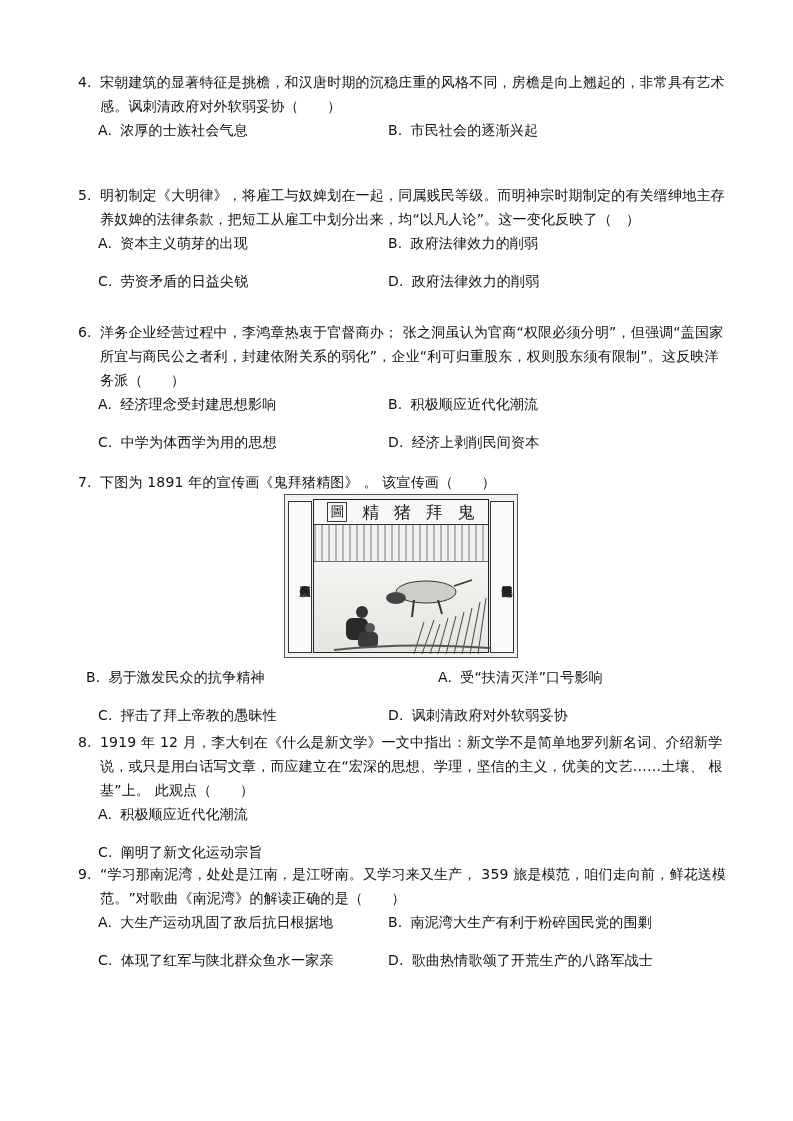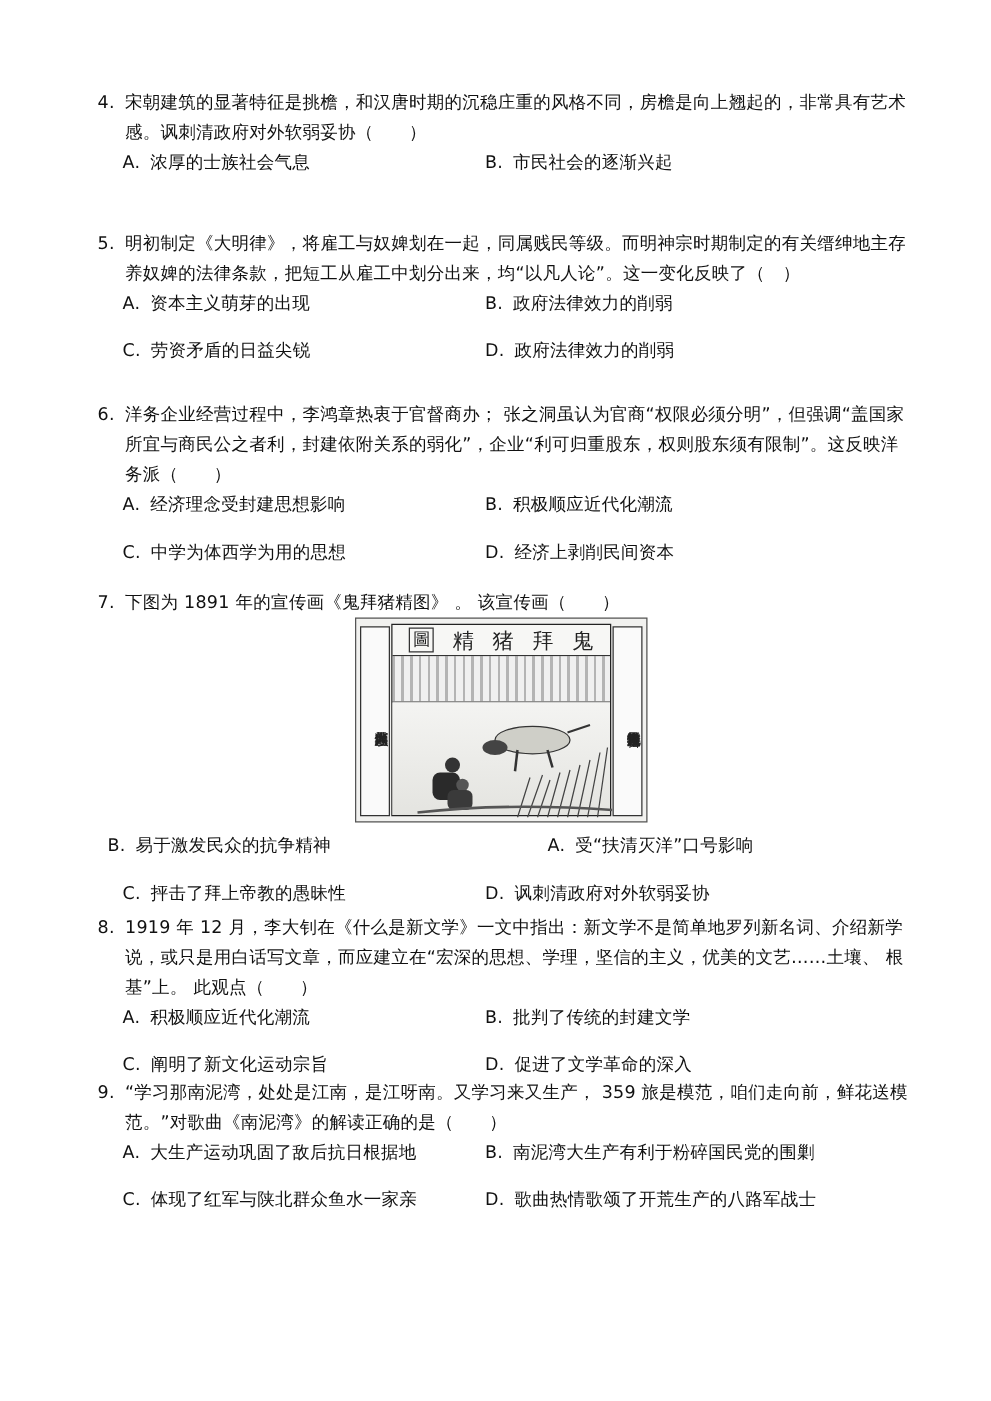--- a/index.html
+++ b/index.html
@@ -132,25 +132,23 @@
   </div>
 
   <div class="q" style="top:730px;">
     <div class="stem">
       <span class="num">8.</span>
       <span class="stem-text">1919 年 12 月，李大钊在《什么是新文学》一文中指出：新文学不是简单地罗列新名词、介绍新学说，或只是用白话写文章，而应建立在“宏深的思想、学理，坚信的主义，优美的文艺……土壤、 根基”上。 此观点（　　）</span>
     </div>
     <div class="opts">
       <div class="opt-row">
         <div class="opt left"><span class="lbl">A.</span><span>积极顺应近代化潮流</span></div>
-        <div class="opt right"><span class="lbl">B.</span><span>批判了传统的封建文学</span></div>
       </div>
       <div class="opt-row">
         <div class="opt left"><span class="lbl">C.</span><span>阐明了新文化运动宗旨</span></div>
-        <div class="opt right"><span class="lbl">D.</span><span>促进了文学革命的深入</span></div>
       </div>
     </div>
   </div>
 
   <div class="q" style="top:862px;">
     <div class="stem">
       <span class="num">9.</span>
       <span class="stem-text">“学习那南泥湾，处处是江南，是江呀南。又学习来又生产， 359 旅是模范，咱们走向前，鲜花送模范。”对歌曲《南泥湾》的解读正确的是（　　）</span>
     </div>
     <div class="opts">

